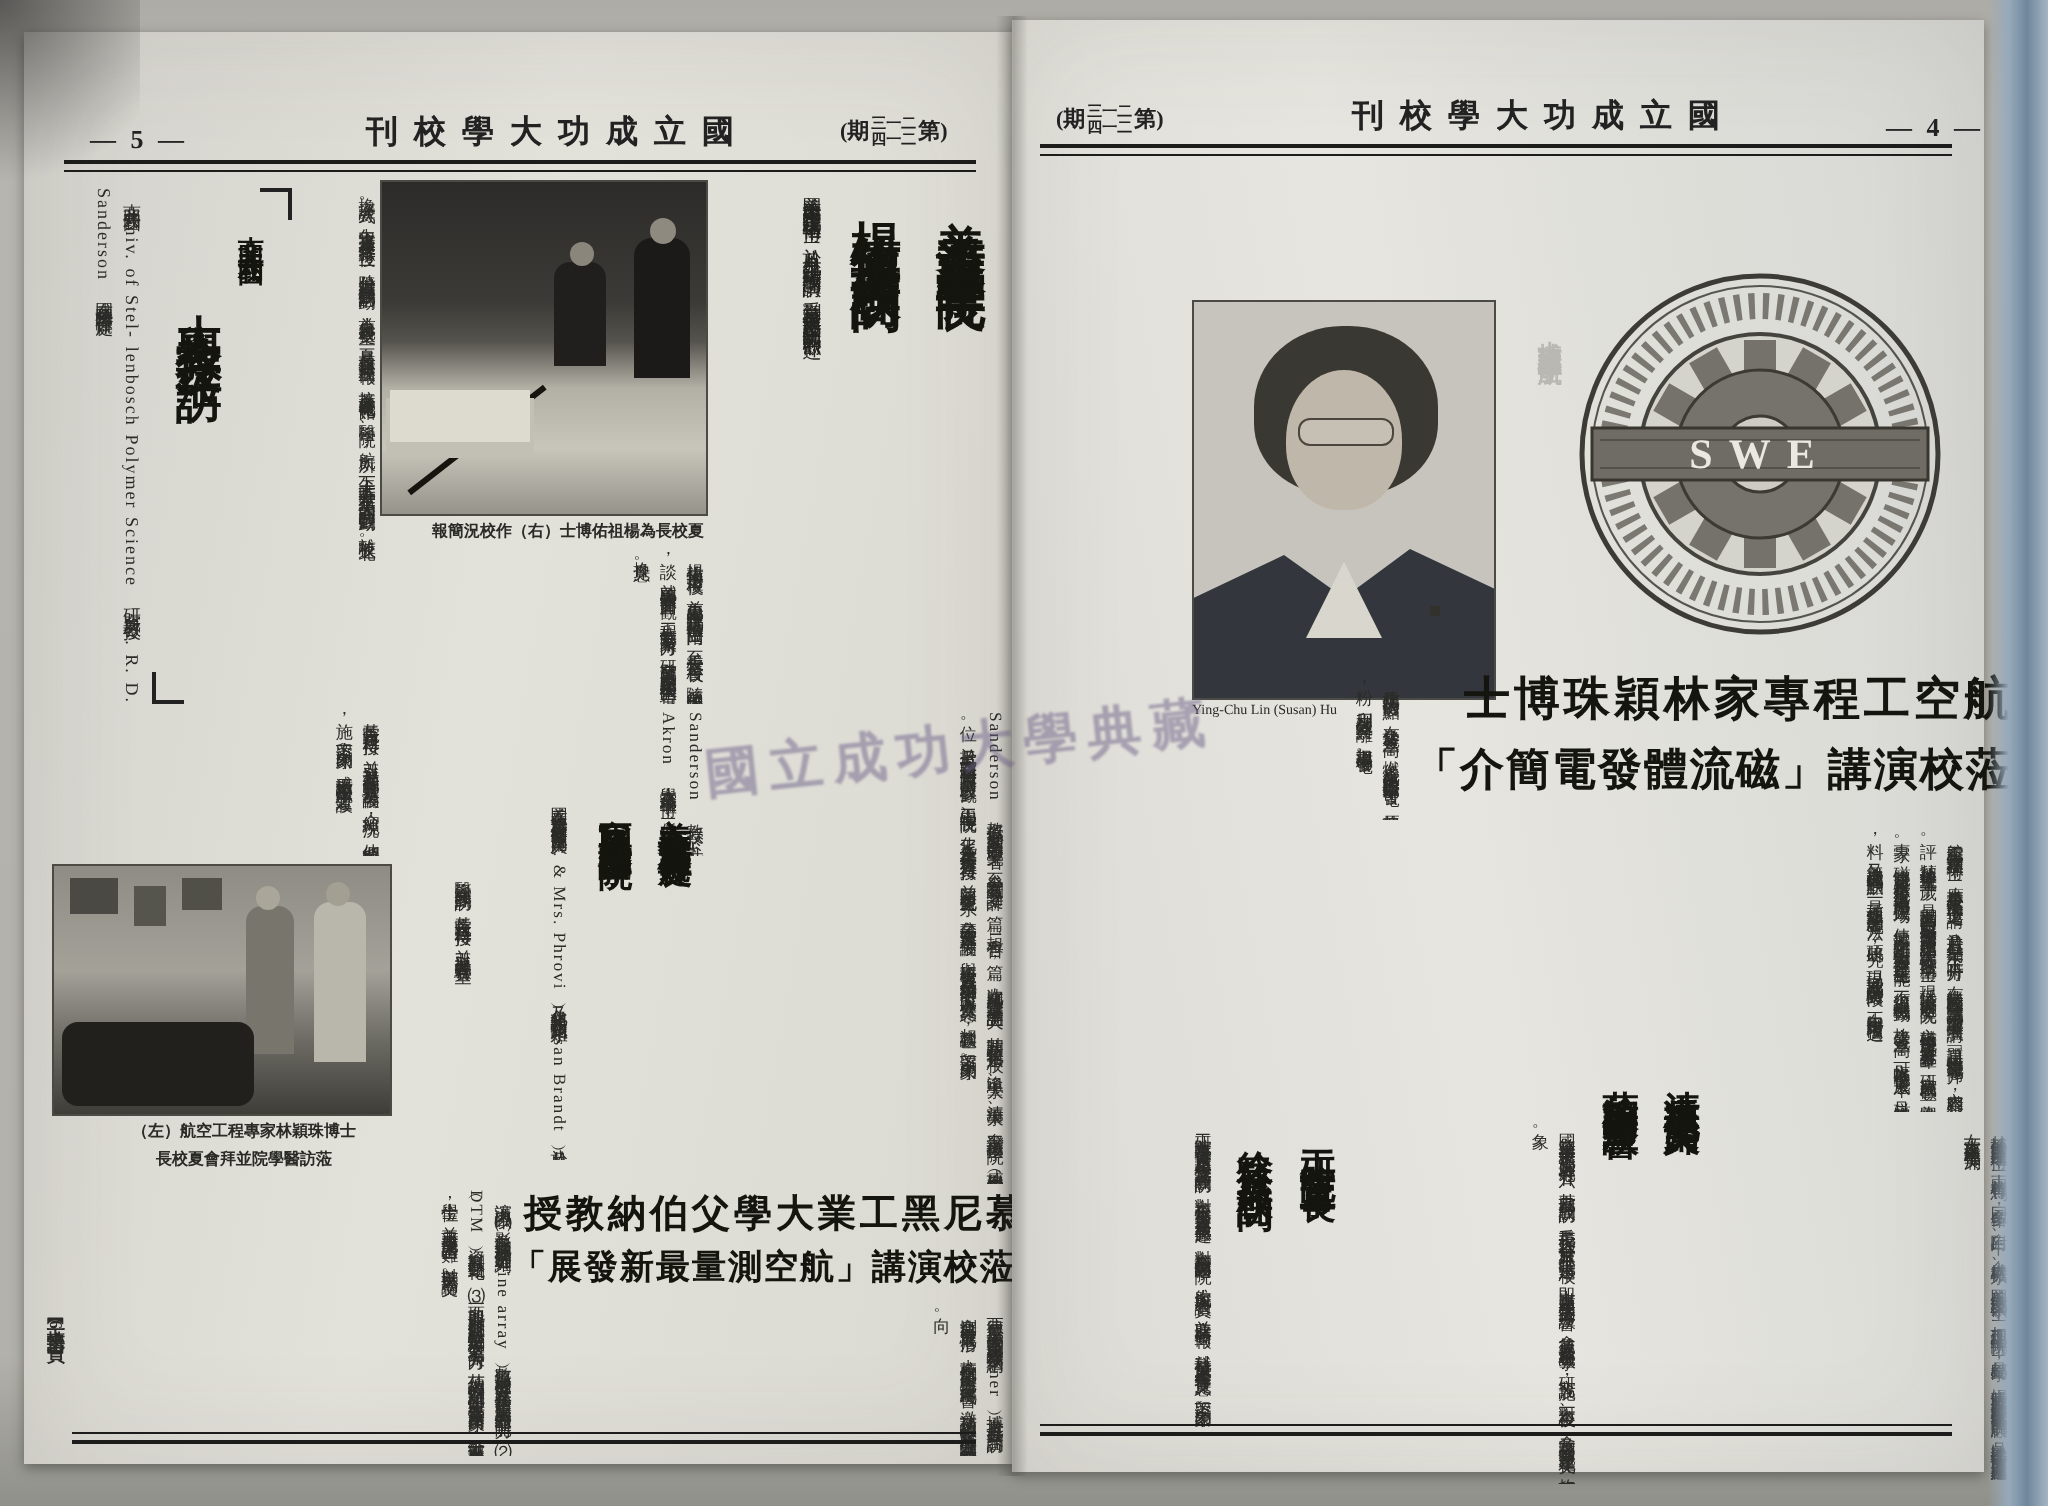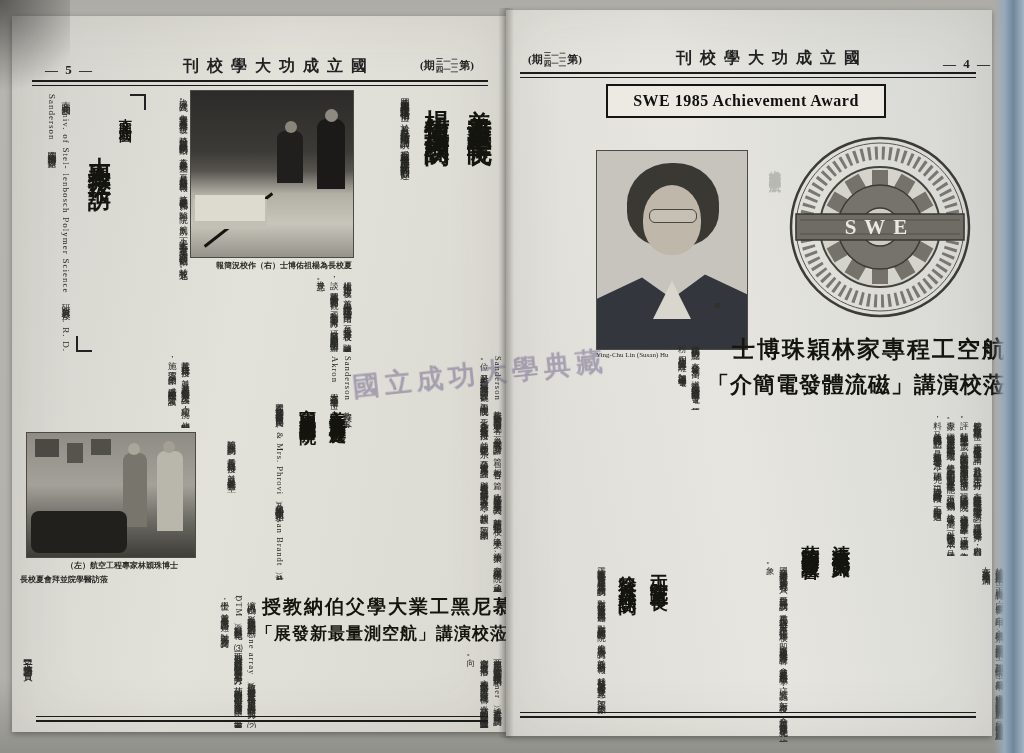--- a/index.html
+++ b/index.html
@@ -109,21 +109,21 @@
       <div style="position:absolute;left:8px;top:6px;width:24px;height:18px;background:#4a4943;"></div>
       <div style="position:absolute;left:40px;top:10px;width:16px;height:20px;background:#55544d;"></div>
       <div style="position:absolute;left:64px;top:6px;width:20px;height:16px;background:#504f48;"></div>
       <div style="position:absolute;left:96px;top:20px;width:24px;height:74px;background:#77756c;border-radius:8px 8px 0 0;"></div>
       <div style="position:absolute;left:101px;top:10px;width:12px;height:12px;background:#aba69a;border-radius:50%;"></div>
       <div style="position:absolute;left:130px;top:18px;width:26px;height:80px;background:#b9b7ab;border-radius:8px 8px 0 0;"></div>
       <div style="position:absolute;left:136px;top:8px;width:12px;height:12px;background:#a49f93;border-radius:50%;"></div>
       <div style="position:absolute;left:4px;top:78px;width:96px;height:42px;background:#21201d;border-radius:8px;"></div>
     </div>
     <div class="caption" style="left:8px;top:544px;width:204px;text-align:center;">（左）航空工程專家林穎珠博士</div>
-    <div class="caption" style="left:8px;top:558px;width:204px;text-align:left;">長校夏會拜並院學醫訪蒞</div>
+    <div class="caption" style="left:8px;top:558px;width:204px;text-align:center;">長校夏會拜並院學醫訪蒞</div>
 
     <div class="hhead" style="left:250px;top:578px;width:240px;text-align:right;font-size:19px;letter-spacing:2px;">授教納伯父學大業工黑尼慕</div>
     <div class="hhead" style="left:244px;top:606px;width:248px;text-align:right;font-size:17px;letter-spacing:1px;">「展發新最量測空航」講演校蒞</div>
 
     <div class="vbody" style="left:30px;top:578px;width:216px;height:134px;">演講內容以⑴影像自動化處理部份的三維列（3 line array）數值攝影機的發展以及其在長焦距應用上所具有的潛在能力、⑵數值地型（DTM）資料擷取之自動化、⑶地面一般資料與航測資料綜合整編平差之研究為三大方向。艾伯納教授對航測所碩士研究生素質優良深留印象，十分歡迎本校畢業生前往該校進修博士學位，並表示可克服語言困難，以英文撰寫論文。</div>
     <div class="vbody" style="left:248px;top:636px;width:244px;height:76px;">西德慕尼黑工業大學航空測量講座教授艾伯納（Ebner）博士於七月廿二日來台訪問，並考察我國航空測量研究發展情形。本校航空測量研究所特安排此機會，邀請艾伯納教授對全所師生演講有關航空測量的最新發展方向。</div>
 
     <div class="vbody" style="left:6px;top:640px;width:16px;height:72px;font-weight:700;font-size:9px;">【下轉第6頁】</div>
 
     <div class="rule2b" style="left:24px;top:700px;width:452px;"></div>
@@ -139,21 +139,20 @@
       </span>
       <span>第)</span>
     </div>
 
     <div class="hdr-title" style="left:112px;top:38px;width:250px;">刊校學大功成立國</div>
 
     <div class="hdr-num" style="left:437px;top:46px;">— 4 —</div>
 
     <div class="rule2" style="left:14px;top:62px;width:456px;"></div>
 
-    <div class="award-box" style="left:100px;top:74px;width:276px;height:30px;">SWE 1985 Achievement Award</div>
 
     <div class="photo" style="left:90px;top:140px;width:150px;height:198px;background:#c6c4bc;">
       <div style="position:absolute;left:30px;top:12px;width:92px;height:84px;background:#3a3833;border-radius:48% 48% 42% 42%;"></div>
       <div style="position:absolute;left:46px;top:34px;width:58px;height:70px;background:#bfb7a9;border-radius:50% 50% 46% 46%;"></div>
       <div style="position:absolute;left:52px;top:58px;width:46px;height:12px;border:1.5px solid #4a463e;border-radius:6px;background:rgba(255,255,255,.12);"></div>
       <div style="position:absolute;left:0;bottom:0;width:100%;height:76px;background:#34363d;
                   clip-path:polygon(0 100%,0 34%,30% 6%,50% 34%,72% 2%,100% 28%,100% 100%);"></div>
       <div style="position:absolute;left:56px;bottom:30px;width:38px;height:38px;background:#d9d7cd;
                   clip-path:polygon(50% 0,100% 100%,0 100%);"></div>
     </div>

